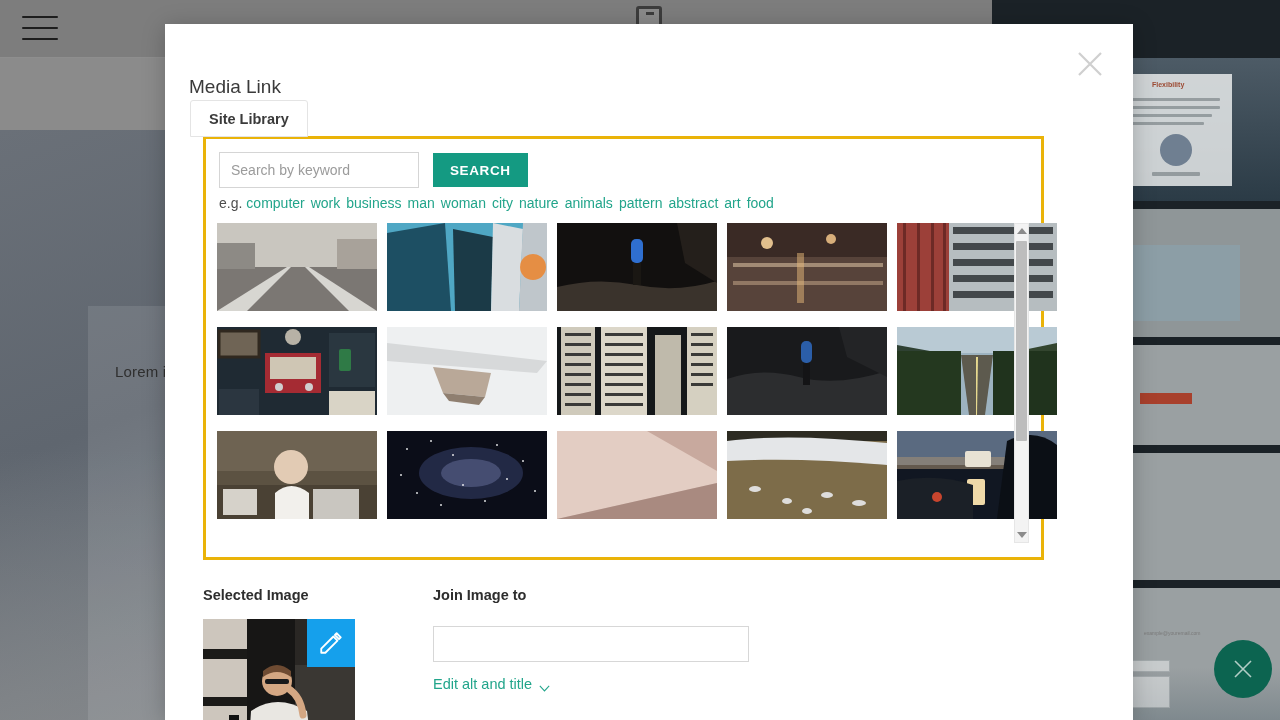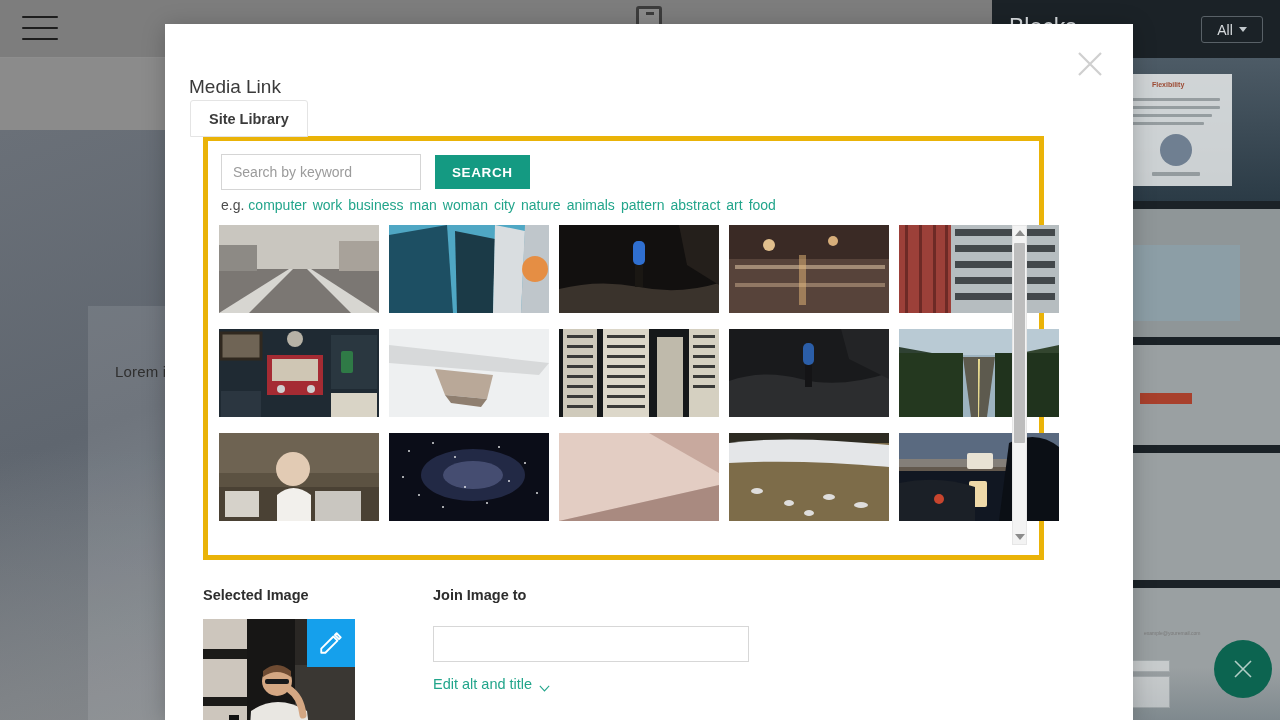--- a/index.html
+++ b/index.html
@@ -184,21 +184,21 @@
     position: relative; z-index: 3;
   }
   .tab.inactive {
     border-color: #e4e4e4; color: #3a3a3a;
   }
 
   
   .tab-panel {
     position: absolute; left: 38px; top: 112px;
     width: 841px; height: 424px;
-    border: 5px solid #eab308;
+    border: 3px solid #eab308;
     background: #fff;
   }
 
   .search-row {
     position: absolute; left: 13px; top: 13px;
     display: flex; align-items: center; gap: 14px;
   }
   .search-input {
     width: 200px; height: 36px;
     border: 1px solid #d5d5d5;
@@ -337,27 +337,20 @@
   <div class="editor-topbar">
     <div class="hamburger">
       <span></span>
         <span></span>
         <span></span>
     </div>
     <div class="device-icon"></div>
   </div>
 
   <div class="blocks-panel">
-    <div class="blocks-head">
-      <div class="blocks-title">Blocks</div>
-      <div class="blocks-filter">
-        <span>All</span>
-        <span class="caret-dn"></span>
-      </div>
-    </div>
 
     <div class="block-thumb bt-1">
       <div class="mini-card" style="left:8px;top:16px;width:112px;height:112px;">
         <div class="mini-title" style="left:30px;top:7px;">Efficient</div>
         <div class="mini-line" style="left:12px;top:24px;width:88px;"></div>
         <div class="mini-line" style="left:12px;top:32px;width:88px;"></div>
         <div class="mini-line" style="left:12px;top:40px;width:80px;"></div>
         <div class="mini-line" style="left:12px;top:48px;width:72px;"></div>
         <div class="mini-circle" style="left:40px;top:60px;width:32px;height:32px;"></div>
         <div class="mini-line" style="left:32px;top:98px;width:48px;height:4px;"></div>

